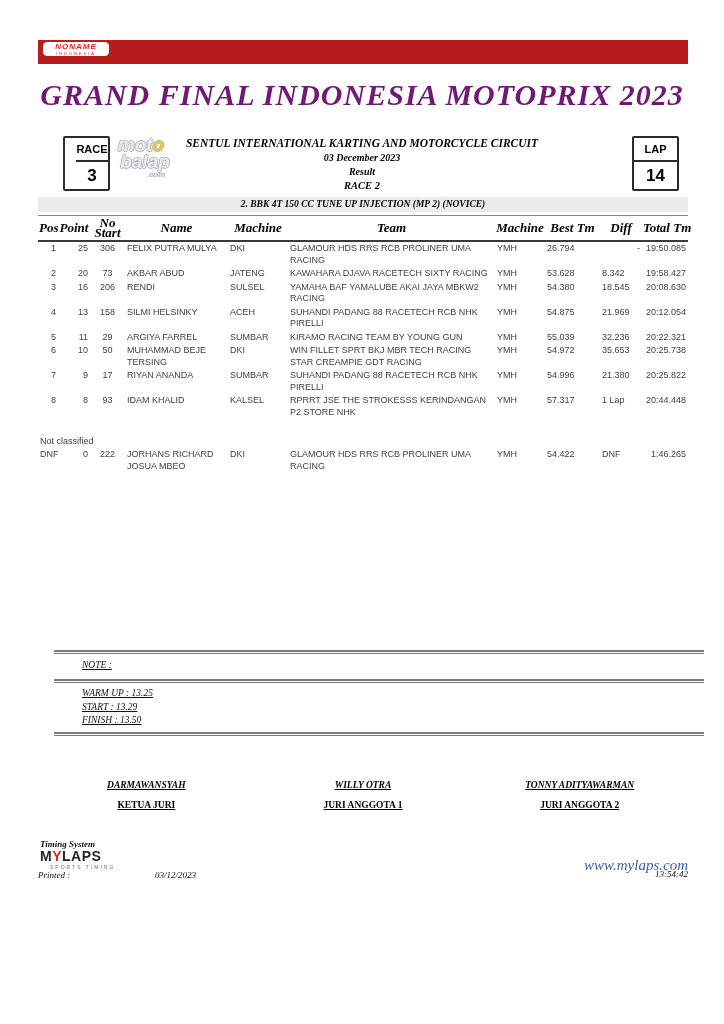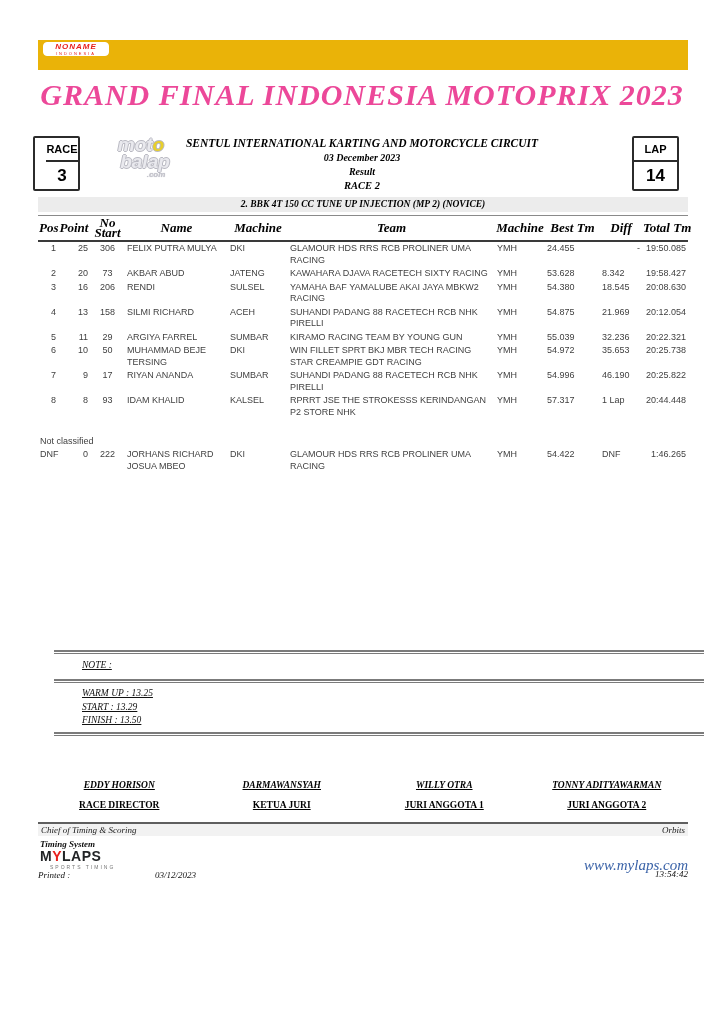--- a/index.html
+++ b/index.html
@@ -3,41 +3,41 @@
 <meta charset="utf-8">
 <style>
   * { margin:0; padding:0; box-sizing:border-box; }
   html,body { background:#ffffff; }
   .page {
     position:relative; width:724px; height:1024px; background:#ffffff;
     font-family:"Liberation Serif", serif; overflow:hidden;
   }
 
   
-  .top-bar { position:absolute; left:38px; top:40px; width:650px; height:30px; background:#eab308; }
+  .top-bar { position:absolute; left:38px; top:40px; width:650px; height:24px; background:#b91c1c; }
   .noname-badge {
     position:absolute; left:5px; top:2px; width:66px; height:14px;
     background:#ffffff; border:1px solid #ffffff; border-radius:4px;
     display:flex; flex-direction:column; align-items:center; justify-content:center; line-height:1;
   }
   .noname-badge .nm { font-family:"Liberation Sans",sans-serif; font-weight:bold; font-style:italic;
     font-size:8px; color:#e8211d; letter-spacing:1px; }
   .noname-badge .nm-sub { font-family:"Liberation Sans",sans-serif; font-size:4px; letter-spacing:2px; color:#e8211d; margin-top:1px; }
 
   
   .page-title {
     position:absolute; top:78px; left:0; width:100%; text-align:center;
-    font-weight:bold; font-style:italic; font-size:30px; letter-spacing:1px; color:#ec4899;
+    font-weight:bold; font-style:italic; font-size:30px; letter-spacing:1px; color:#701a75;
   }
 
   
   .info-box { position:absolute; top:136px; width:47px; border:2px solid #2b2b2b; border-radius:2px; background:#fff; text-align:center; }
   .info-box .lbl { font-family:"Liberation Sans",sans-serif; font-weight:bold; font-size:11px; line-height:22px; border-bottom:2px solid #2b2b2b; }
   .info-box .num { font-family:"Liberation Sans",sans-serif; font-weight:bold; font-size:17px; line-height:27px; }
-  .race-box { left:33px;padding-left:11px; }
+  .race-box { left:63px;padding-left:11px; }
   .lap-box { right:45px; }
 
   
   .moto-logo { position:absolute; left:98px; top:136px; width:86px; text-align:center;
     font-family:"Liberation Sans",sans-serif; font-weight:bold; font-style:italic; line-height:0.9; }
   .moto-logo .l1 { font-size:19px; color:#e9e9ee;
     text-shadow:-1px 0 #b9b9c2, 1px 0 #b9b9c2, 0 -1px #b9b9c2, 0 1px #b9b9c2; letter-spacing:0; }
   .moto-logo .l1 .yel { color:#e8cf2a; }
   .moto-logo .l2 { font-size:19px; color:#e9e9ee;
     text-shadow:-1px 0 #b9b9c2, 1px 0 #b9b9c2, 0 -1px #b9b9c2, 0 1px #b9b9c2; margin-left:8px; }
@@ -198,21 +198,21 @@
         </thead>
       <tbody id="rows-main">
           <tr>
             <td class="col-pos">1</td>
             <td class="col-point">25</td>
             <td class="col-no">306</td>
             <td class="col-name">FELIX PUTRA MULYA</td>
             <td class="col-origin">DKI</td>
             <td class="col-team">GLAMOUR HDS RRS RCB PROLINER UMA RACING</td>
             <td class="col-machine">YMH</td>
-            <td class="col-best">24.455</td>
+            <td class="col-best">26.794</td>
             <td class="col-diff dash-right">-</td>
             <td class="col-total">19:50.085</td>
           </tr>
           <tr>
             <td class="col-pos">2</td>
             <td class="col-point">20</td>
             <td class="col-no">73</td>
             <td class="col-name">AKBAR ABUD</td>
             <td class="col-origin">JATENG</td>
             <td class="col-team">KAWAHARA DJAVA RACETECH SIXTY RACING</td>
@@ -230,21 +230,21 @@
             <td class="col-team">YAMAHA BAF YAMALUBE AKAI JAYA MBKW2 RACING</td>
             <td class="col-machine">YMH</td>
             <td class="col-best">54.380</td>
             <td class="col-diff">18.545</td>
             <td class="col-total">20:08.630</td>
           </tr>
           <tr>
             <td class="col-pos">4</td>
             <td class="col-point">13</td>
             <td class="col-no">158</td>
-            <td class="col-name">SILMI RICHARD</td>
+            <td class="col-name">SILMI HELSINKY</td>
             <td class="col-origin">ACEH</td>
             <td class="col-team">SUHANDI PADANG 88 RACETECH RCB NHK PIRELLI</td>
             <td class="col-machine">YMH</td>
             <td class="col-best">54.875</td>
             <td class="col-diff">21.969</td>
             <td class="col-total">20:12.054</td>
           </tr>
           <tr>
             <td class="col-pos">5</td>
             <td class="col-point">11</td>
@@ -271,21 +271,21 @@
           </tr>
           <tr>
             <td class="col-pos">7</td>
             <td class="col-point">9</td>
             <td class="col-no">17</td>
             <td class="col-name">RIYAN ANANDA</td>
             <td class="col-origin">SUMBAR</td>
             <td class="col-team">SUHANDI PADANG 88 RACETECH RCB NHK PIRELLI</td>
             <td class="col-machine">YMH</td>
             <td class="col-best">54.996</td>
-            <td class="col-diff">46.190</td>
+            <td class="col-diff">21.380</td>
             <td class="col-total">20:25.822</td>
           </tr>
           <tr>
             <td class="col-pos">8</td>
             <td class="col-point">8</td>
             <td class="col-no">93</td>
             <td class="col-name">IDAM KHALID</td>
             <td class="col-origin">KALSEL</td>
             <td class="col-team">RPRRT JSE THE STROKESSS KERINDANGAN P2 STORE NHK</td>
             <td class="col-machine">YMH</td>
@@ -335,41 +335,33 @@
     <div class="sched">
       <div>WARM UP : 13.25</div>
       <div>START : 13.29</div>
       <div>FINISH : 13.50</div>
     </div>
     <div class="dline"></div>
   </div>
 
   <div class="officials">
     <div class="official">
-      <div class="name">EDDY HORISON</div>
-      <div class="title">RACE DIRECTOR</div>
-    </div>
-    <div class="official">
       <div class="name">DARMAWANSYAH</div>
       <div class="title">KETUA JURI</div>
     </div>
     <div class="official">
       <div class="name">WILLY OTRA</div>
       <div class="title">JURI ANGGOTA 1</div>
     </div>
     <div class="official">
       <div class="name">TONNY ADITYAWARMAN</div>
       <div class="title">JURI ANGGOTA 2</div>
     </div>
   </div>
 
-  <div class="chief-band">
-    <span>Chief of Timing &amp; Scoring</span>
-    <span>Orbits</span>
-  </div>
   <div class="timing-system">Timing System</div>
 
   <div class="mylaps">
     <div class="word"><span>M</span><span class="red-y">Y</span><span>LAPS</span></div>
     <div class="sub">SPORTS TIMING</div>
   </div>
 
   <div class="website">www.mylaps.com</div>
   <div class="printed-time">13:54:42</div>
   <div class="printed-label">Printed :</div>

